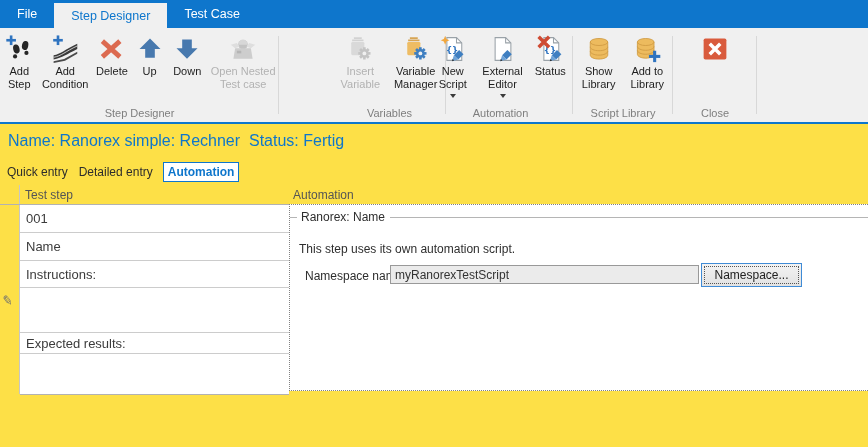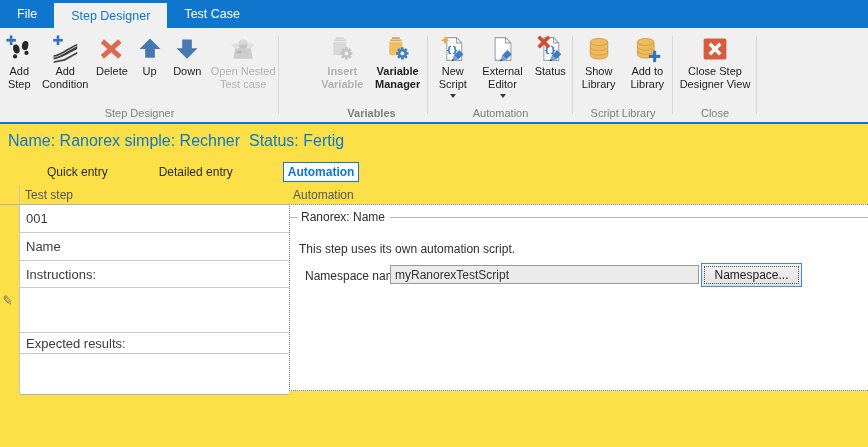--- a/index.html
+++ b/index.html
@@ -20,21 +20,21 @@
   .rbtn .ic{width:28px;height:28px;margin-bottom:2px;}
   .rbtn .lbl{font-size:11px;line-height:13px;color:#1e1e1e;text-align:center;white-space:nowrap;}
   .rbtn.disabled .lbl{color:#b2b2b2;}
   .ddarrow{width:0;height:0;border-left:3.5px solid transparent;border-right:3.5px solid transparent;border-top:4px solid #3a3a3a;margin-top:3px;}
 
   
   .pagetitle{position:absolute;left:8px;top:132px;font-size:16px;color:#0e76cc;white-space:pre;}
 
   
   .subtabs{position:absolute;left:6px;top:162px;display:flex;align-items:center;gap:9px;}
-  .subtab{font-size:12px;color:#2c2c2c;padding:3px 1px;margin-left:40px;}
+  .subtab{font-size:12px;color:#2c2c2c;padding:3px 1px;}
   .subtab.active{color:#0e76cc;font-weight:bold;border:1px solid #0e76cc;padding:2px 4px;background:#fff;}
 
   
   .gutter-line{position:absolute;left:19px;top:185px;width:1px;height:209px;background:#c6c6c6;}
   .header-underline{position:absolute;left:0;top:204px;width:290px;height:1px;background:#b2b2b2;}
   .teststep-header{position:absolute;left:25px;top:188px;font-size:12px;color:#555;}
   .rows{position:absolute;left:20px;top:205px;width:269px;text-align:center;}
   .row{box-sizing:border-box;border-bottom:1px solid #ccc;font-size:13px;color:#3b3b3b;display:flex;align-items:center;padding-left:6px;background:#fff;}
   .row:last-child{border-bottom:1px solid #b2b2b2;}
   .edit-marker{position:absolute;left:2px;top:293px;font-size:13px;color:#707070;transform:rotate(8deg);font-style:italic;}
@@ -122,21 +122,21 @@
             <polygon points="25,15 30,11 23,9 20,13" fill="#dedede"></polygon>
             <rect x="9" y="18" width="5" height="3" fill="#b5b5b5"></rect>
           </svg>
           <div class="lbl"><span>Open Nested</span><br><span>Test case</span></div>
         </div>
       </div>
       <div class="glabel">Step Designer</div>
       <div class="sep"></div>
     </div>
 
-    <div class="rgroup" style="left:315px;width:113px;font-weight:bold;">
+    <div class="rgroup" style="left:333px;width:113px;">
       <div class="btnrow">
         <div class="rbtn disabled" style="width:50px">
           <svg class="ic" viewBox="0 0 32 32">
             <rect x="6" y="8" width="15" height="15" rx="1.5" fill="#d9d9d9"></rect>
             <path d="M7 6 h13 M9 3.5 h9" stroke="#d2d2d2" stroke-width="2" fill="none"></path>
             <g fill="#c4c4c4">
               <rect x="19.5" y="14" width="3" height="14"></rect>
               <rect x="19.5" y="14" width="3" height="14" transform="rotate(45 21 21)"></rect>
               <rect x="19.5" y="14" width="3" height="14" transform="rotate(90 21 21)"></rect>
               <rect x="19.5" y="14" width="3" height="14" transform="rotate(135 21 21)"></rect>
@@ -240,21 +240,20 @@
       <div class="sep"></div>
     </div>
 
     <div class="rgroup" style="left:673px;width:84px;">
       <div class="btnrow">
         <div class="rbtn" style="width:80px">
           <svg class="ic" viewBox="0 0 32 32">
             <rect x="3" y="4" width="26" height="24" rx="2" fill="#d95b3d"></rect>
             <path d="M10 10 L22 22 M22 10 L10 22" stroke="#fff" stroke-width="4" fill="none"></path>
           </svg>
-          <div class="lbl"><span>Close Step</span><br><span>Designer View</span></div>
         </div>
       </div>
       <div class="glabel">Close</div>
       <div class="sep"></div>
     </div>
   </div>
 
   <div class="pagetitle">Name: Ranorex simple: Rechner  Status: Fertig</div>
 
   <div class="subtabs">

